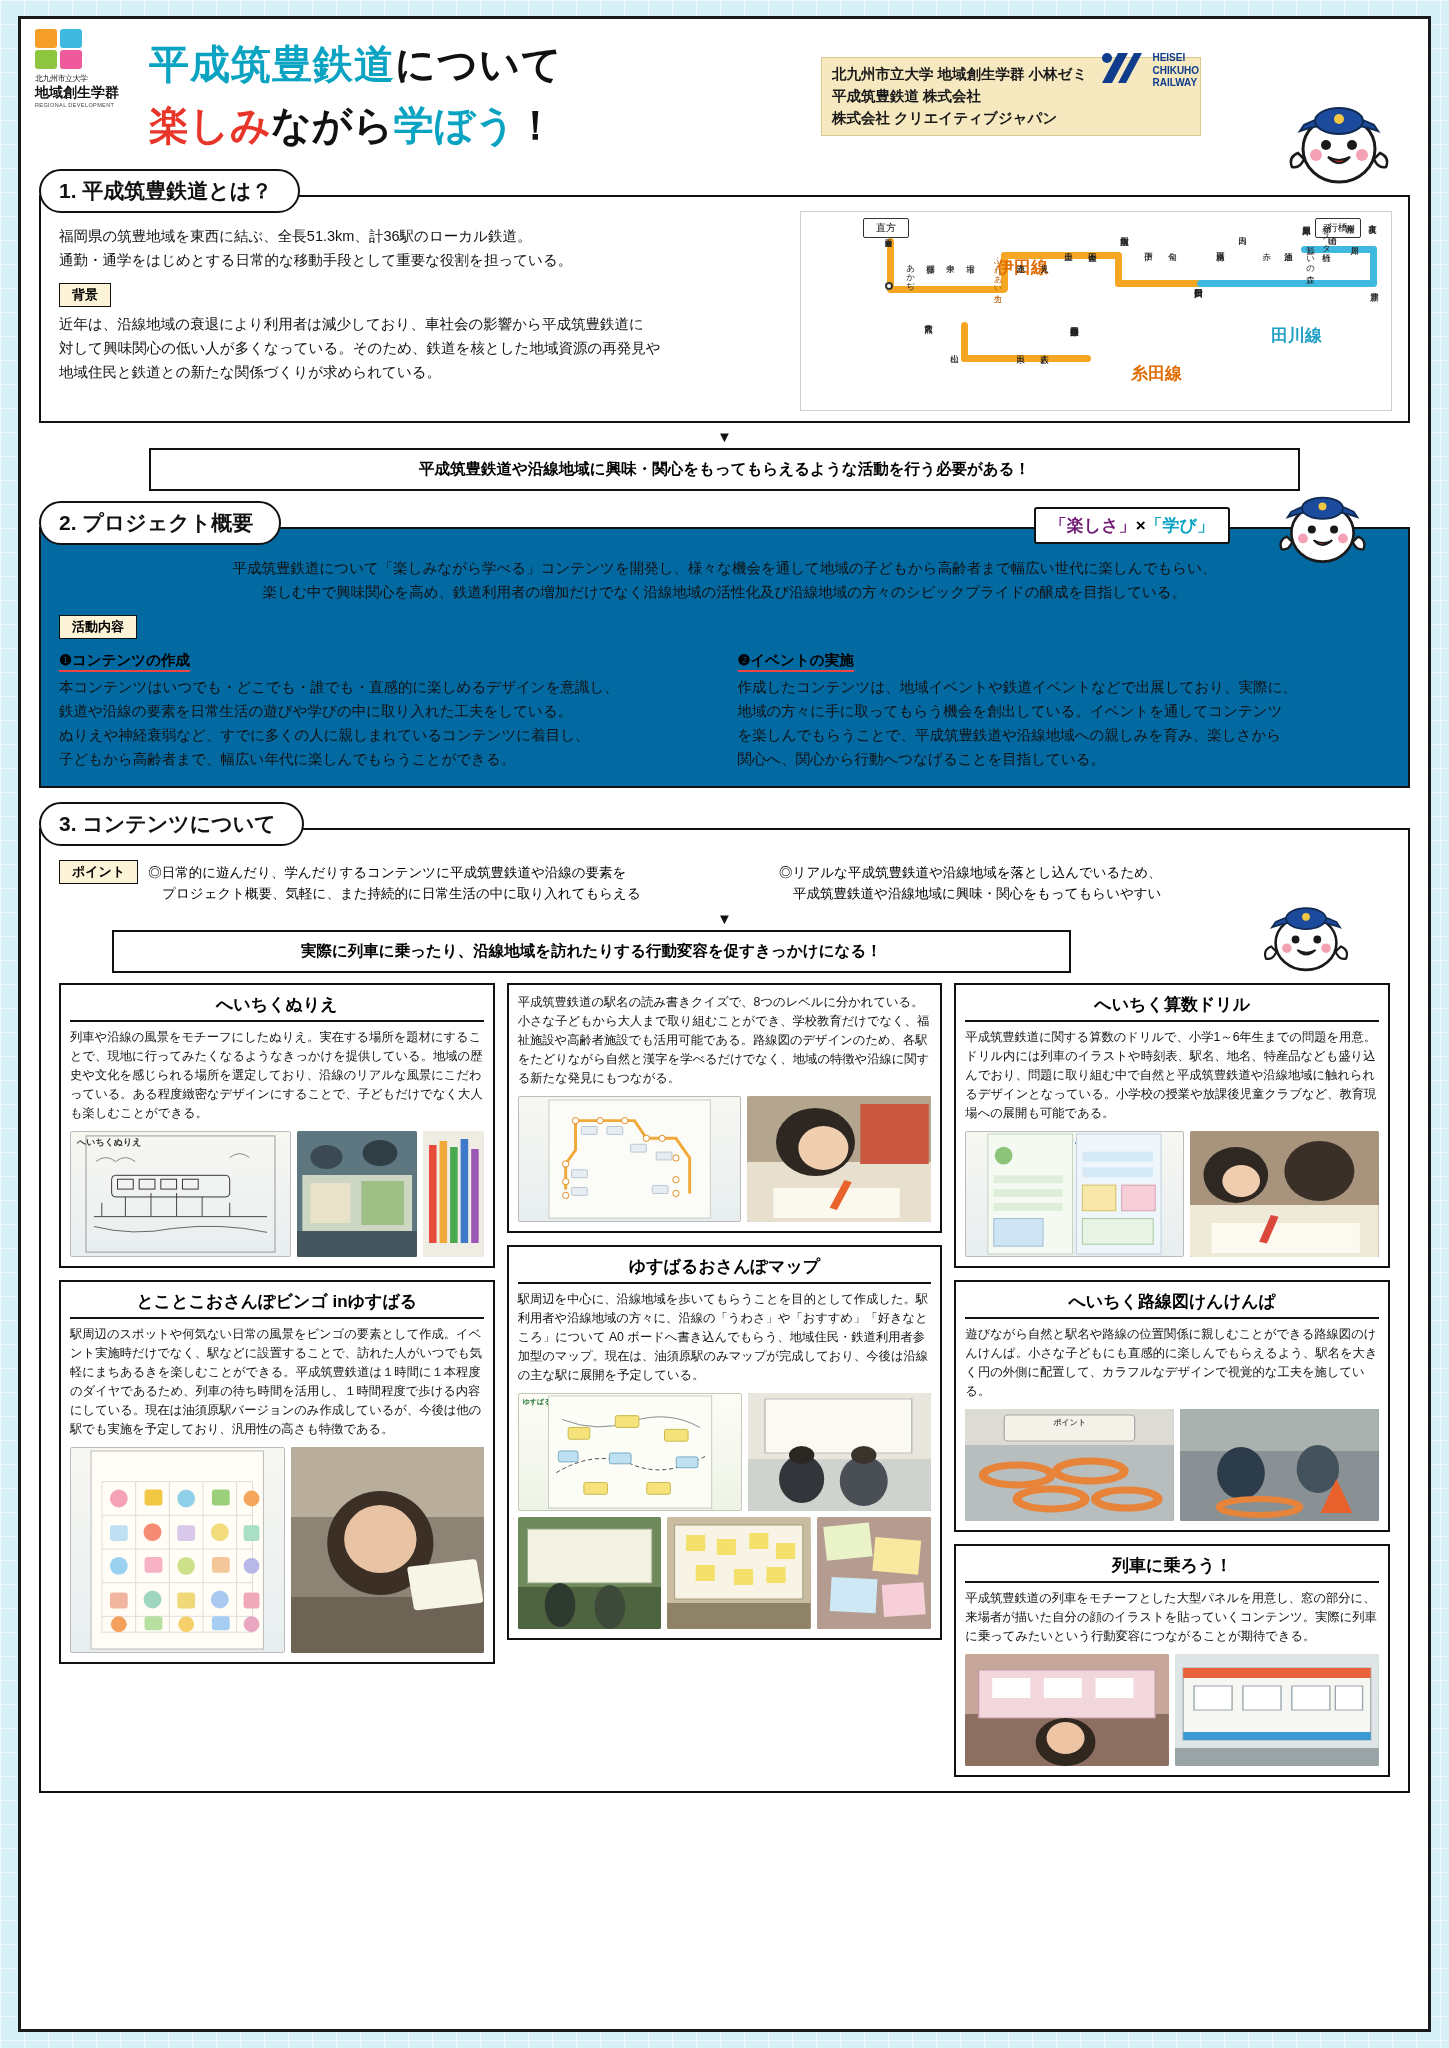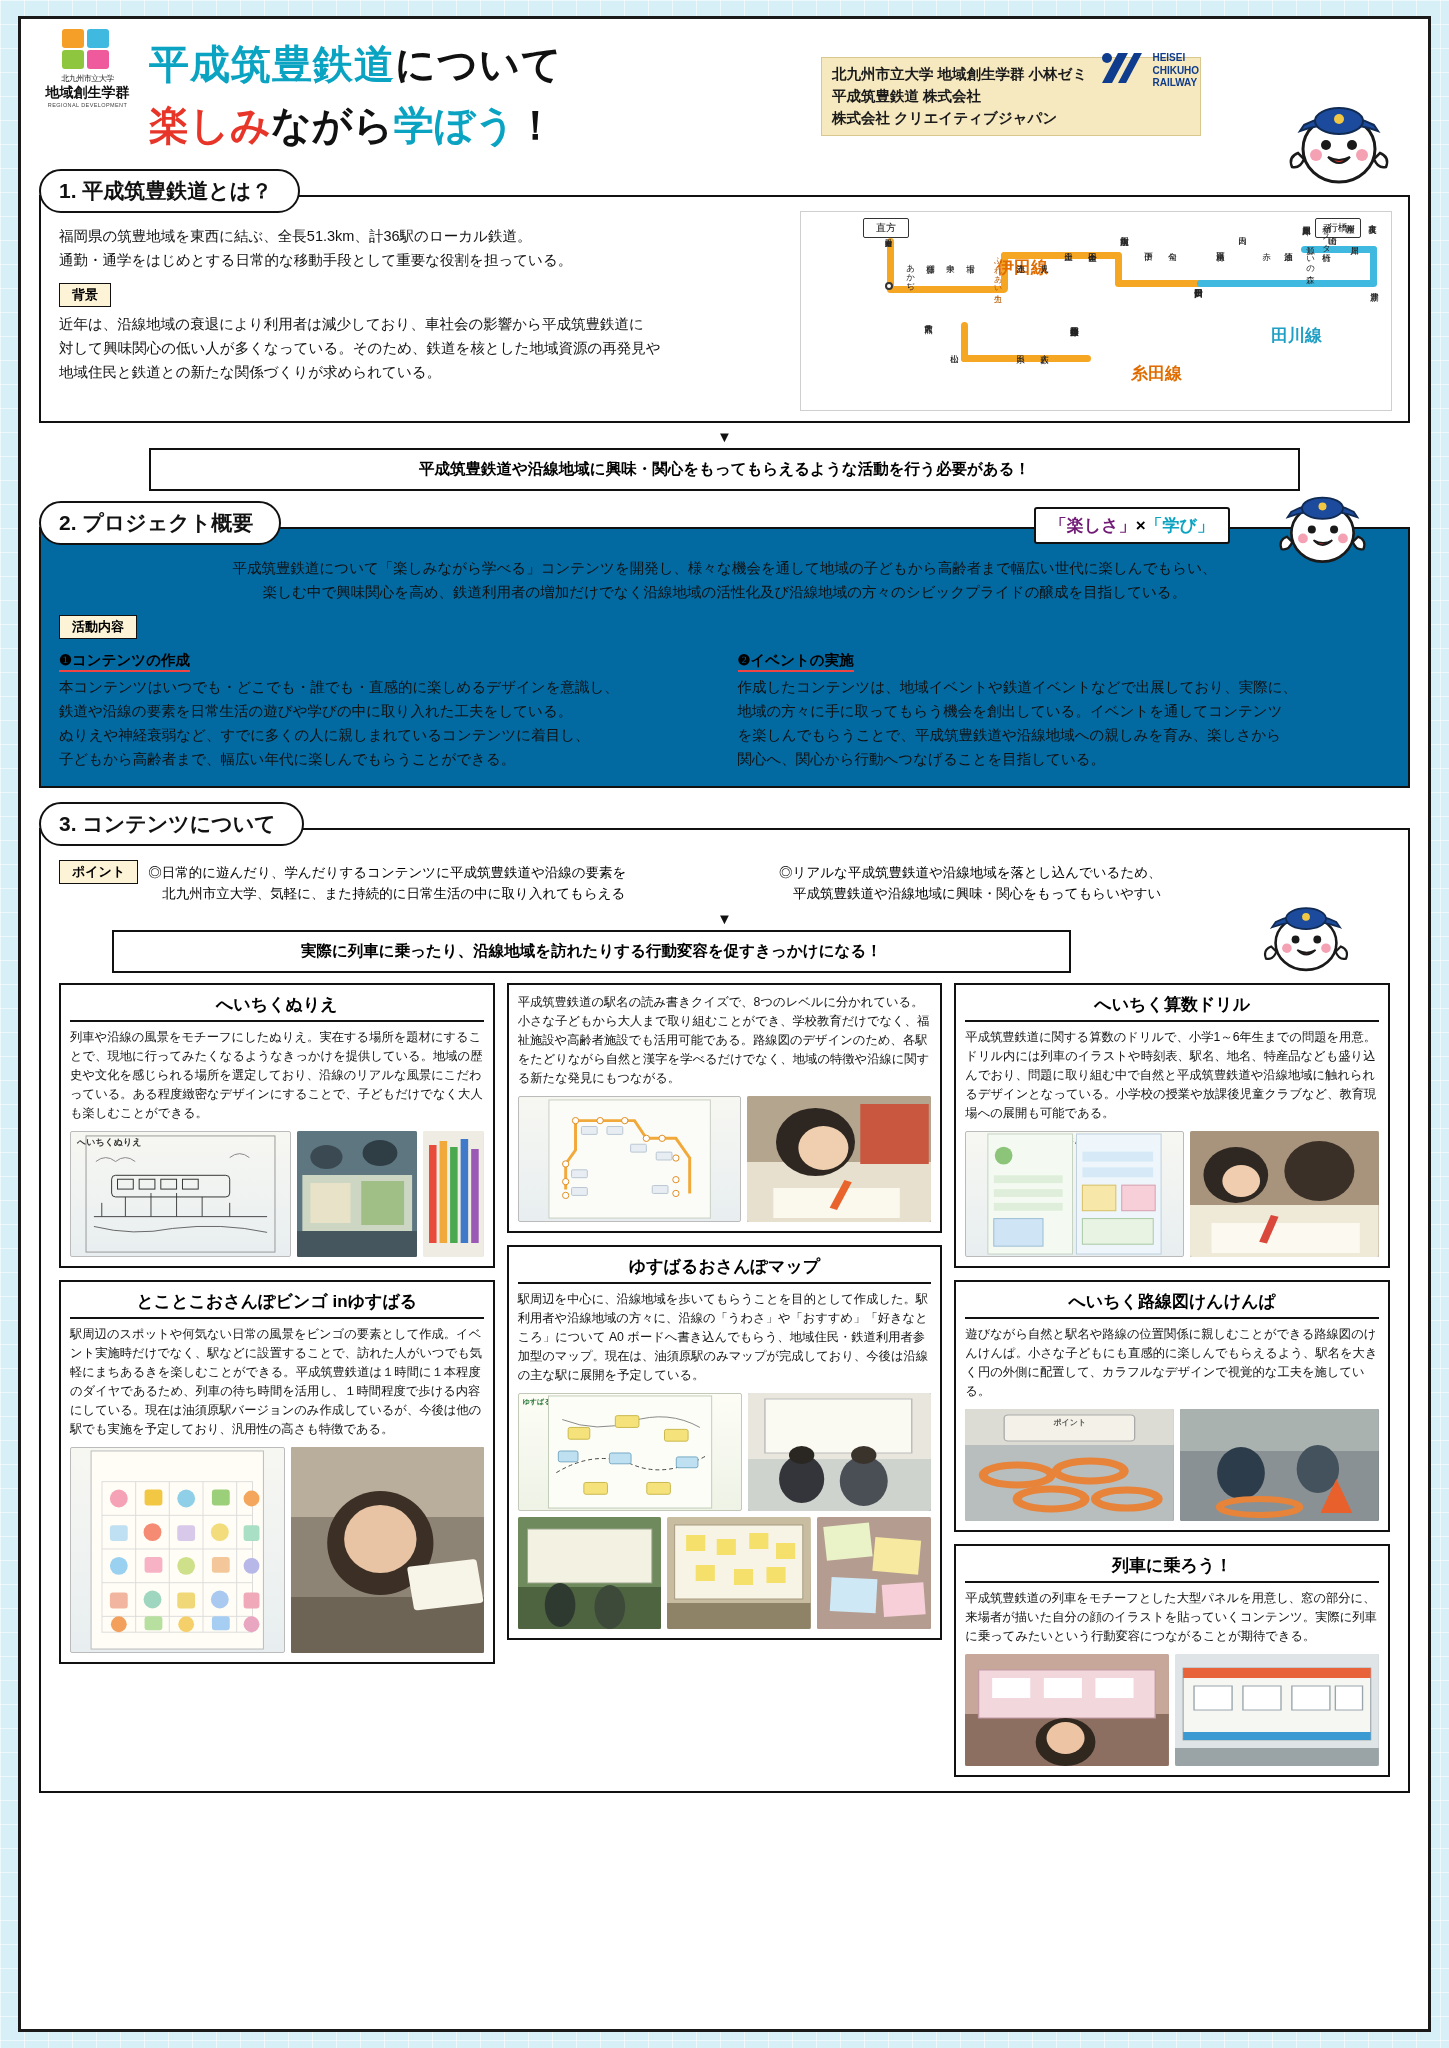--- a/index.html
+++ b/index.html
@@ -21,21 +21,21 @@
   }
   .poster {
     position:absolute; left:18px; top:16px; width:1413px; height:2016px;
     border:3px solid #1a1a1a; background:#ffffff;
     padding:0;
   }
   
   .header { position:relative; height:150px; }
   .logo {
     position:absolute; left:14px; top:10px; width:105px; height:92px;
-    display:flex; flex-direction:column; align-items:center; justify-content:flex-start;
+    display:flex; flex-direction:column; align-items:flex-start; justify-content:flex-start;
   }
   .logo .puzzle { width:52px; height:42px; position:relative; }
   .logo .puzzle i { position:absolute; width:22px; height:19px; border-radius:3px; }
   .logo .puzzle i:nth-child(1){ left:0; top:0; background:#f59f28; }
   .logo .puzzle i:nth-child(2){ left:25px; top:0; background:#3fb9df; }
   .logo .puzzle i:nth-child(3){ left:0; top:21px; background:#8ec63f; }
   .logo .puzzle i:nth-child(4){ left:25px; top:21px; background:#ee5a9c; }
   .logo .lname { font-size:8px; color:#222; margin-top:2px; letter-spacing:-.5px;}
   .logo .lbig { font-size:14px; font-weight:bold; color:#111; }
   .logo .lsub { font-size:5.5px; color:#444; letter-spacing:.4px; }
@@ -330,21 +330,21 @@
 
   <div class="section" style="margin-top:14px;">
     <div class="sec-head">3. コンテンツについて</div>
     <div class="sec-box" style="position:relative;">
 
       <div style="display:flex; align-items:flex-start; gap:10px;">
         <div class="tag" style="margin-top:2px;">ポイント</div>
         <div class="points" style="flex:1;">
           <div>
             <div>◎日常的に遊んだり、学んだりするコンテンツに平成筑豊鉄道や沿線の要素を</div>
-            <div style="padding-left:14px;">北九州市立大学、気軽に、また持続的に日常生活の中に取り入れてもらえる</div>
+            <div style="padding-left:14px;">プロジェクト概要、気軽に、また持続的に日常生活の中に取り入れてもらえる</div>
           </div>
           <div>
             <div>◎リアルな平成筑豊鉄道や沿線地域を落とし込んでいるため、</div>
             <div style="padding-left:14px;">平成筑豊鉄道や沿線地域に興味・関心をもってもらいやすい</div>
           </div>
         </div>
       </div>
 
       <div class="arrow-down">▼</div>
       <div class="callout" style="width:72%; margin-left:4%;">実際に列車に乗ったり、沿線地域を訪れたりする行動変容を促すきっかけになる！</div>

